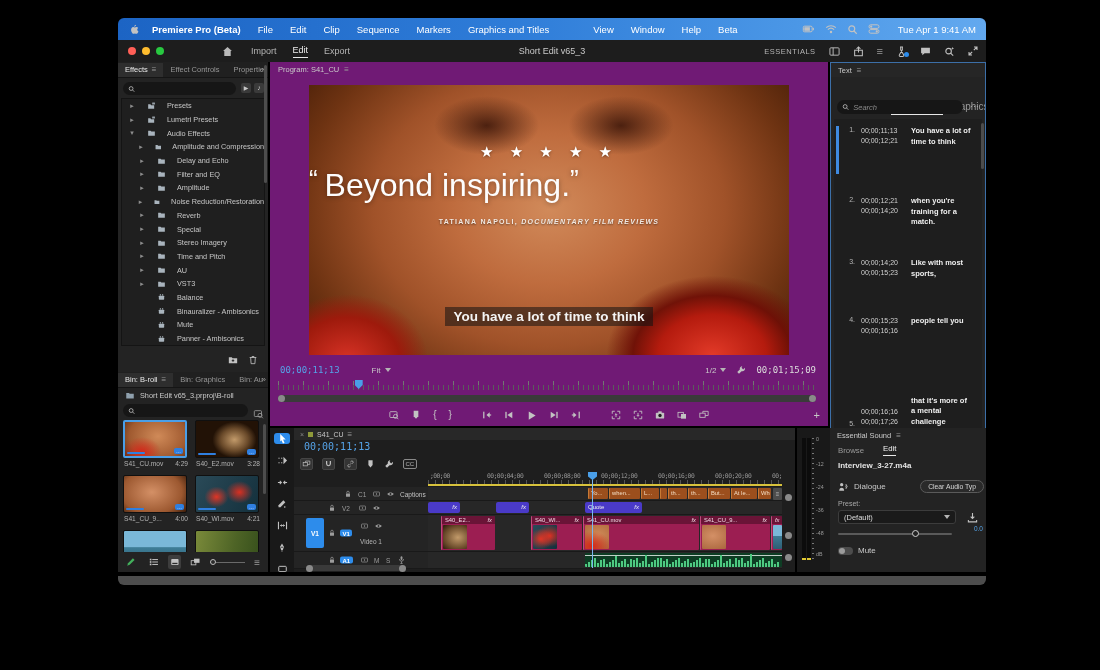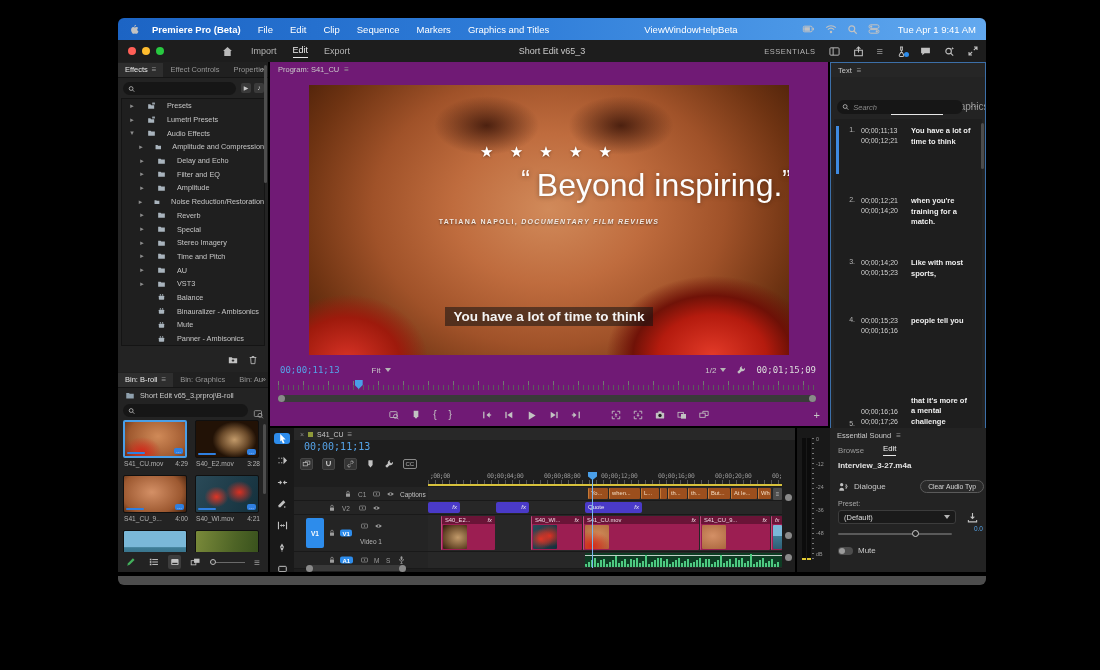--- a/index.html
+++ b/index.html
@@ -69,21 +69,21 @@
   
   .pm-head{height:14px;display:flex;align-items:center;gap:5px;padding:0 8px;font-size:7.5px;color:#c9c9c9;}
   .vframe{position:absolute;left:39px;top:23px;width:480px;height:270px;background-color:#2a1004;overflow:hidden;
     background-image:
       radial-gradient(120px 90px at 84% 100%,#e23a28 0%,#b41b0e 45%,rgba(110,15,6,.95) 66%,rgba(60,8,2,0) 88%),
       radial-gradient(95px 78px at 8% 102%,#d83326 0%,#9e1a0c 55%,rgba(70,10,4,0) 85%),
       radial-gradient(75px 42px at 37% 15%,rgba(50,16,6,.8),rgba(50,16,6,0) 70%),
       radial-gradient(75px 42px at 65% 15%,rgba(50,16,6,.8),rgba(50,16,6,0) 70%),
       radial-gradient(320px 250px at 50% 46%,#d18a5a 0%,#bf6c3e 30%,#a05229 55%,#6e3312 78%,#401a06 100%);}
   .ov-stars{position:absolute;left:0;right:0;top:58px;text-align:center;color:#fff;font-size:15px;letter-spacing:6px;text-shadow:0 1px 3px rgba(0,0,0,.4);}
-  .ov-quote{position:absolute;left:0;right:0;top:82px;text-align:right;color:#fdfdfd;font-size:32px;font-weight:500;text-shadow:0 1px 5px rgba(0,0,0,.35);}
+  .ov-quote{position:absolute;left:0;right:0;top:82px;text-align:left;color:#fdfdfd;font-size:32px;font-weight:500;text-shadow:0 1px 5px rgba(0,0,0,.35);}
   .qmark{font-size:26px;position:relative;top:-8px;letter-spacing:-2px;}
   .ov-attr{position:absolute;left:0;right:0;top:133px;text-align:center;color:#f2e9e2;font-size:7px;font-weight:bold;letter-spacing:1.3px;text-shadow:0 1px 2px rgba(0,0,0,.5);}
   .ov-attr i{font-style:italic;}
   .ov-cap{position:absolute;left:0;right:0;top:222px;text-align:center;}
   .ov-cap span{display:inline-block;background:rgba(18,18,18,.55);color:#f3f3f3;font-size:13.5px;font-weight:bold;padding:2px 8px;}
   .pm-controls{position:absolute;left:10px;right:12px;top:300px;height:16px;display:flex;align-items:center;font-size:9.5px;color:#c9c9c9;}
   .tcb{color:#55a3e8;font-family:"DejaVu Sans Mono",monospace;font-size:9px;}
   .tcw{color:#dcdcdc;font-family:"DejaVu Sans Mono",monospace;font-size:9px;}
   .ddl{display:flex;align-items:center;gap:4px;font-size:8px;color:#c9c9c9;}
   .chevdn{width:0;height:0;border-left:3px solid transparent;border-right:3px solid transparent;border-top:4px solid #b5b5b5;display:inline-block;}
@@ -371,21 +371,21 @@
     <span class="mb-app">Premiere Pro (Beta)</span>
     <span id="menus-left" style="display:flex">
         <span class="mb-item">File</span>
         <span class="mb-item">Edit</span>
         <span class="mb-item">Clip</span>
         <span class="mb-item">Sequence</span>
         <span class="mb-item">Markers</span>
         <span class="mb-item">Graphics and Titles</span>
       </span>
     <div class="mb-right">
-      <span id="menus-right" style="display:flex;">
+      <span id="menus-right" style="display:flex;gap:17px">
           <span class="mb-item">View</span>
           <span class="mb-item">Window</span>
           <span class="mb-item">Help</span>
           <span class="mb-item">Beta</span>
         </span>
       <div class="mb-status">
         <span class="ico" style="width:13px;height:12px">
             <svg>
               <use href="#s-battery"></use>
             </svg>

